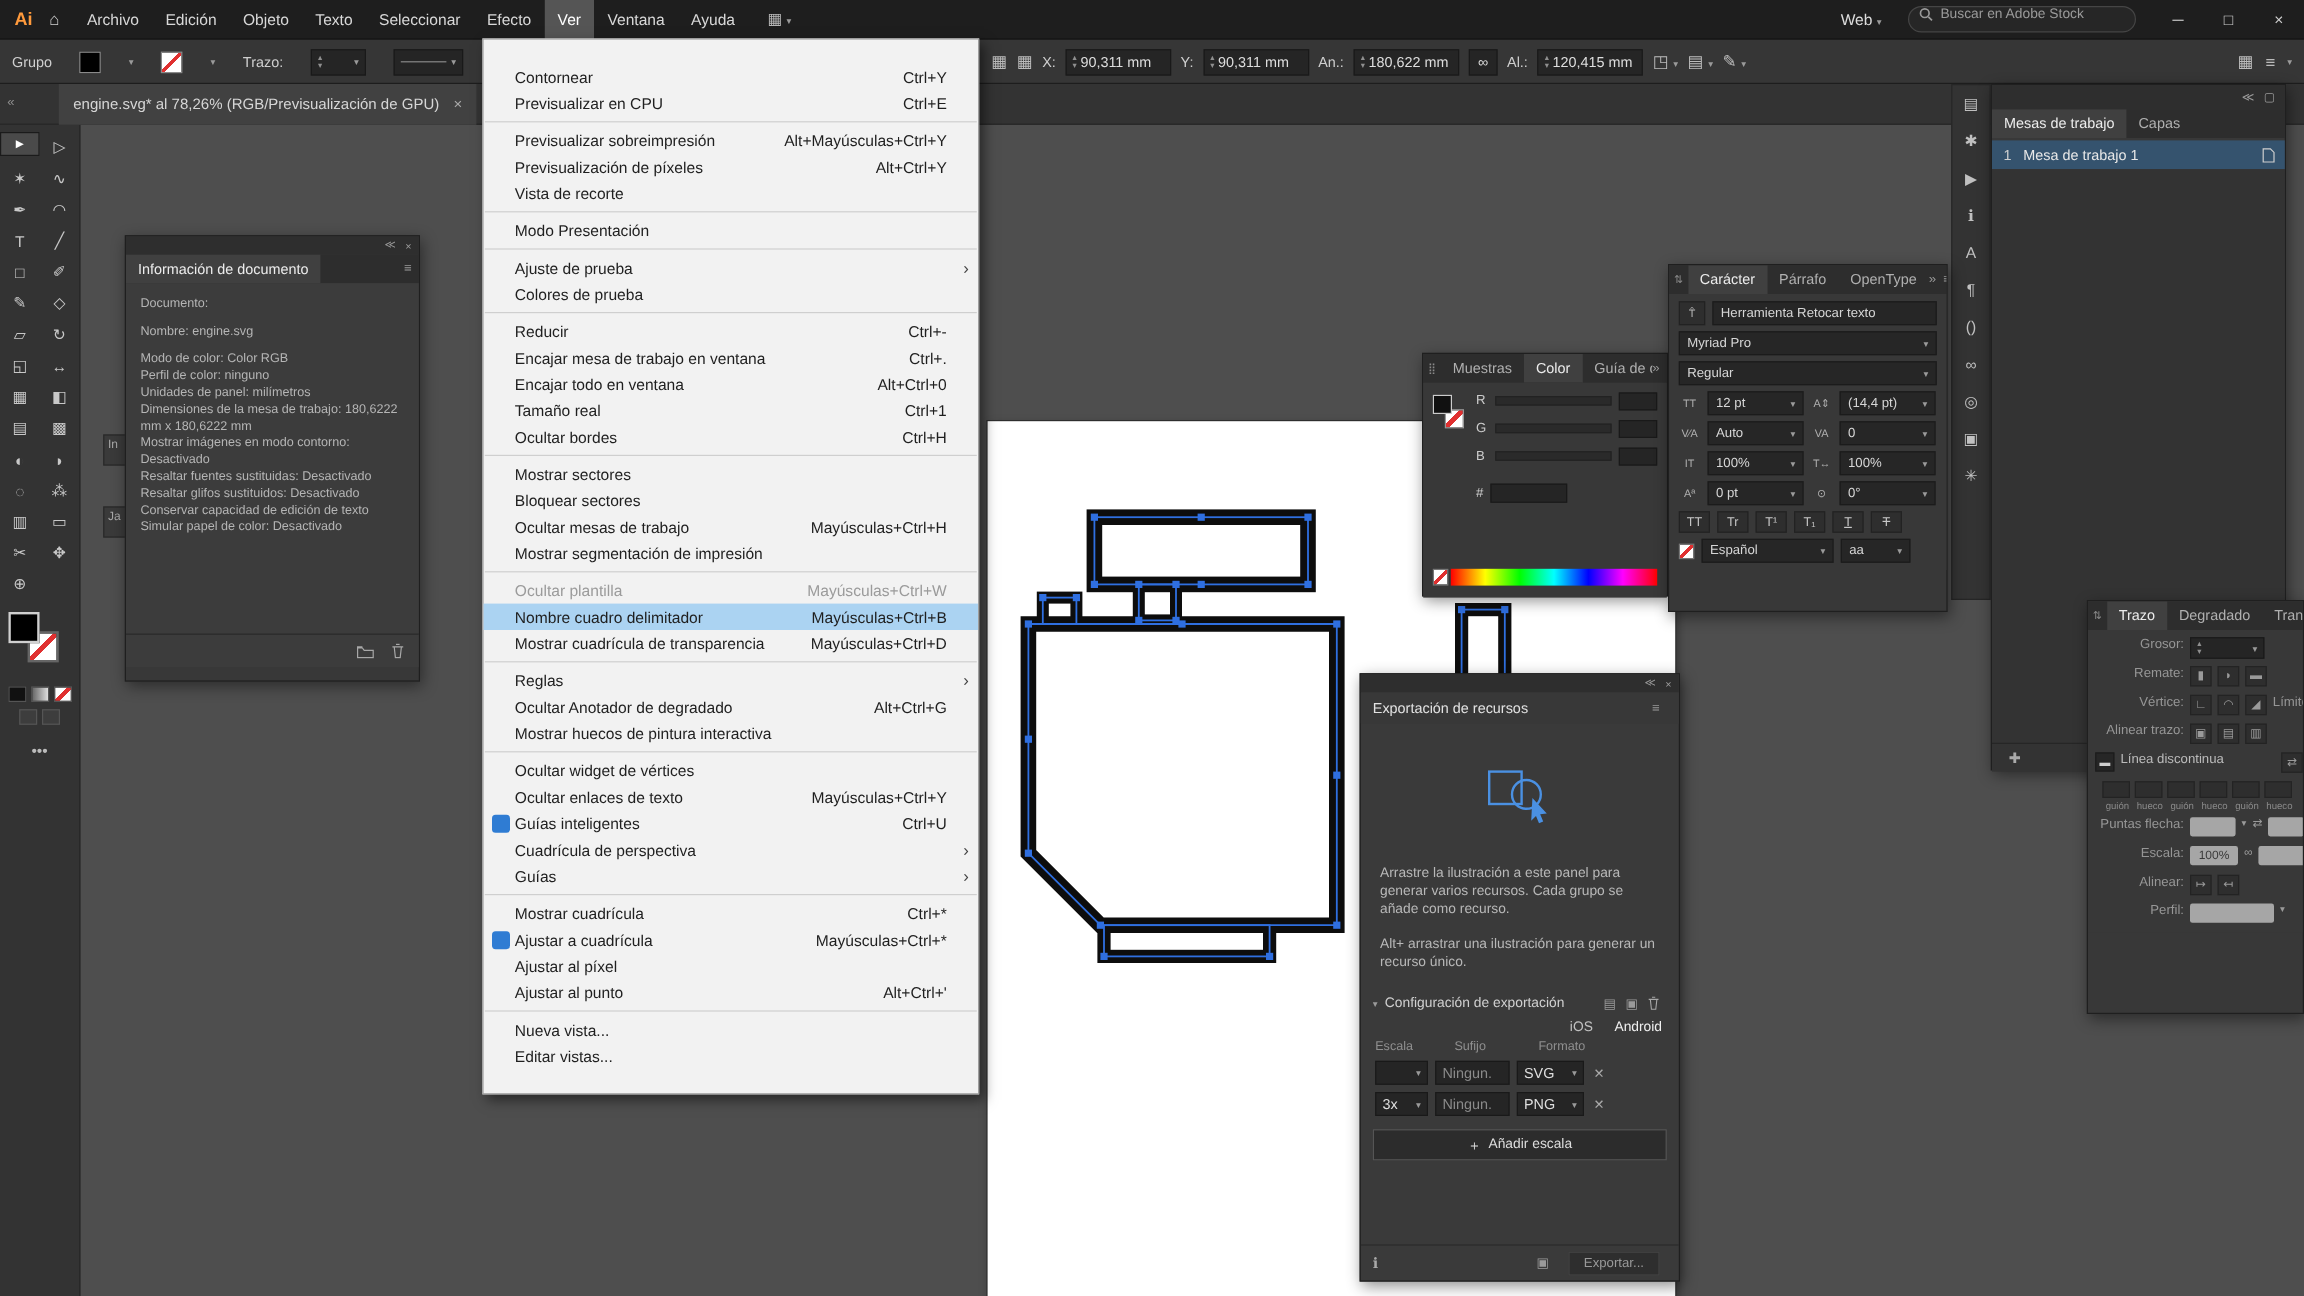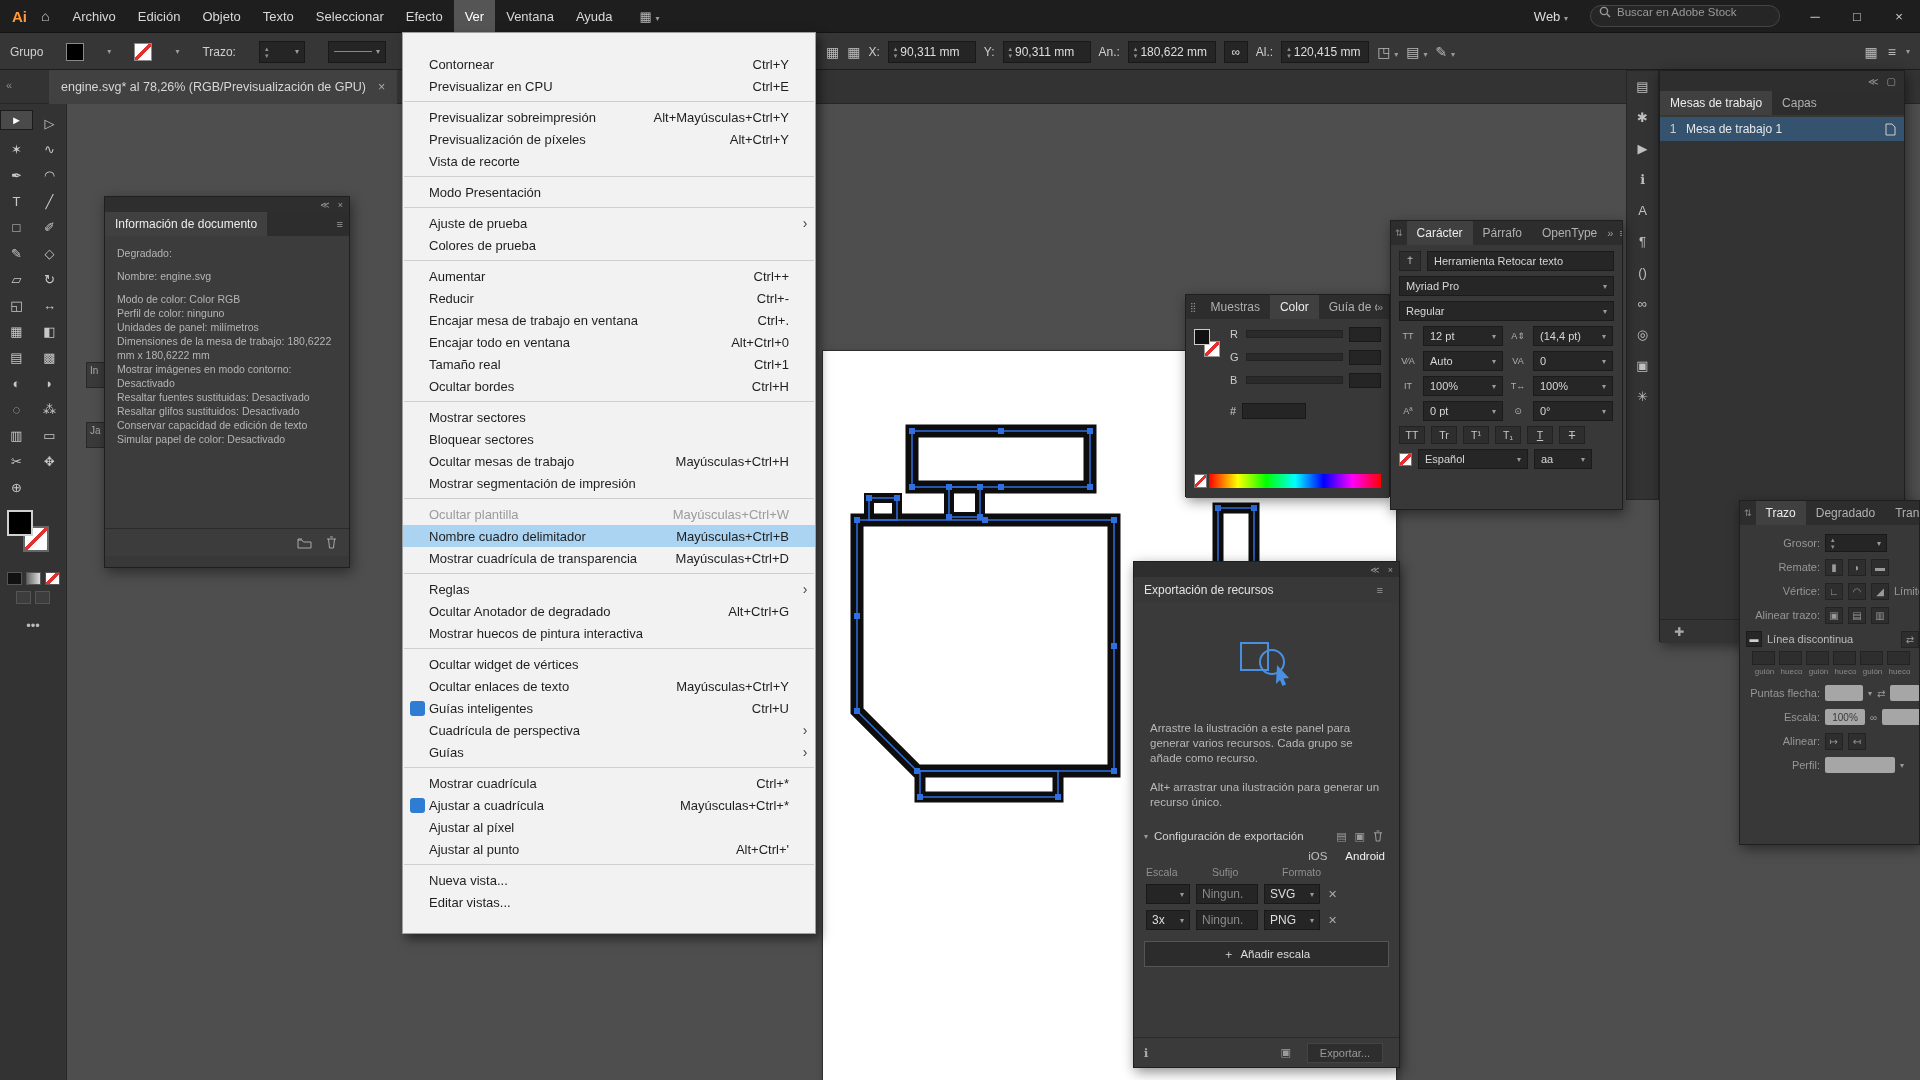--- a/index.html
+++ b/index.html
@@ -115,21 +115,21 @@
 #ab-head{height:20px;background:#2e2e2e;display:flex;justify-content:flex-end;align-items:center;gap:8px;color:#9a9a9a;font-size:10px;padding-right:8px}
 #ab-row{height:24px;display:flex;align-items:center;background:#35536e;color:#e8e8e8;font-size:12px;margin-top:2px}
 #ab-row .idx{width:26px;text-align:center;color:#cfcfcf}
 #ab-row .nm{flex:1}
 #ab-row svg{margin-right:8px}
 #ab-body{height:478px;background:#333}
 #ab-foot{height:24px;border-top:1px solid #262626;display:flex;align-items:center;padding-left:14px;color:#aaa;font-size:12px;background:#333}
 
 #strokepanel{left:1739px;top:500px;width:181px;height:345px;z-index:30;overflow:hidden}
 #st-body{padding:6px 0 0 6px;background:#383838;font-size:11px}
-.strow{display:flex;align-items:center;gap:5px;height:24px;white-space:nowrap}
+.strow{display:flex;align-items:flex-start;gap:5px;height:24px;white-space:nowrap}
 .stlab{width:74px;text-align:right;color:#969696;flex:none}
 .stbtn{width:18px;height:17px;background:#2e2e2e;border:1px solid #232323;color:#9a9a9a;font-size:10px;display:flex;align-items:center;justify-content:center;flex:none}
 .stpill{background:#a6a6a6;border-radius:2px;height:16px;flex:none}
 .dwrap{width:25px;margin-right:2px;display:inline-block}
 .dbox{width:23px;height:14px;background:#2e2e2e;border:1px solid #232323}
 .dlab{font-size:8px;color:#8a8a8a;text-align:center;margin-top:2px}
 #dashes{display:flex;padding-left:6px;height:30px}
 .sttoggle{width:16px;height:16px;background:#262626;border:1px solid #1c1c1c;color:#cfcfcf;font-size:9px;display:flex;align-items:center;justify-content:center}
 
 #exportpanel{left:1133px;top:561px;width:267px;height:507px;z-index:45;background:#3a3a3a}
@@ -364,21 +364,21 @@
     <span>≪</span>
     <span>×</span>
   </div>
   <div class="ptabs">
     <div class="ptab act">Información de documento</div>
     <div class="pright">
         <span>≡</span>
       </div>
   </div>
   <div id="doc-lines">
-      <div class="dline">Degradado:</div>
+      <div class="dline">Documento:</div>
       <div class="dline gap"></div>
       <div class="dline">Nombre: engine.svg</div>
       <div class="dline gap"></div>
       <div class="dline">Modo de color: Color RGB</div>
       <div class="dline">Perfil de color: ninguno</div>
       <div class="dline">Unidades de panel: milímetros</div>
       <div class="dline">Dimensiones de la mesa de trabajo: 180,6222</div>
       <div class="dline">mm x 180,6222 mm</div>
       <div class="dline">Mostrar imágenes en modo contorno:</div>
       <div class="dline">Desactivado</div>
@@ -445,26 +445,20 @@
     </div>
     <div class="mitem">
       <span class="mchk"></span>
       <span class="mlab">Colores de prueba</span>
       <span class="msc"></span>
       <span class="msub"></span>
     </div>
     <div class="msep"></div>
     <div class="mitem">
       <span class="mchk"></span>
-      <span class="mlab">Aumentar</span>
-      <span class="msc">Ctrl++</span>
-      <span class="msub"></span>
-    </div>
-    <div class="mitem">
-      <span class="mchk"></span>
       <span class="mlab">Reducir</span>
       <span class="msc">Ctrl+-</span>
       <span class="msub"></span>
     </div>
     <div class="mitem">
       <span class="mchk"></span>
       <span class="mlab">Encajar mesa de trabajo en ventana</span>
       <span class="msc">Ctrl+.</span>
       <span class="msub"></span>
     </div>

